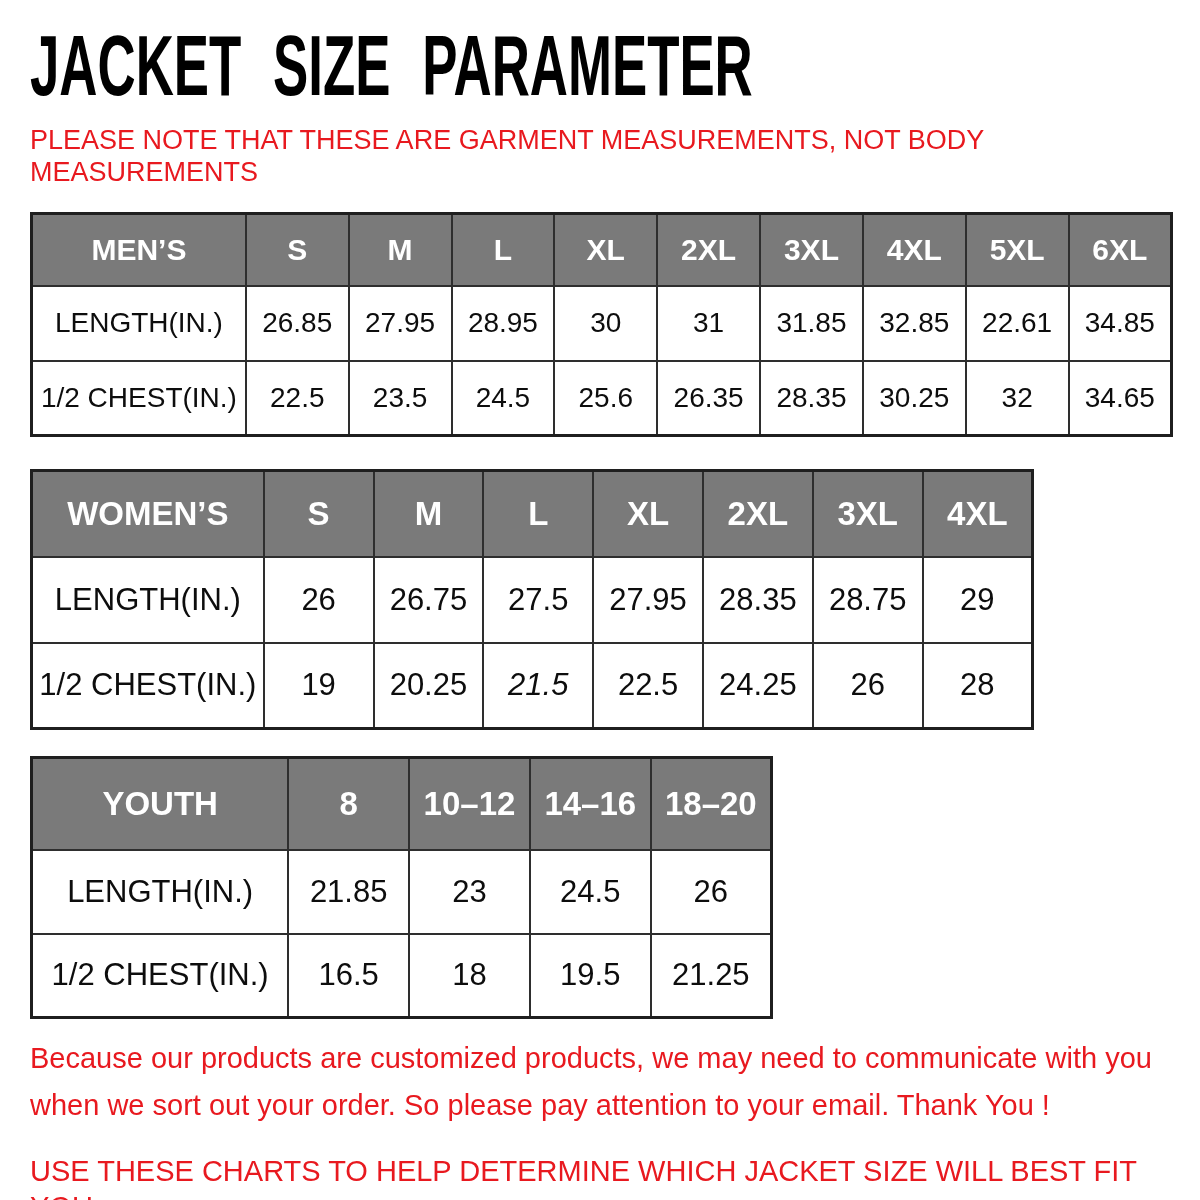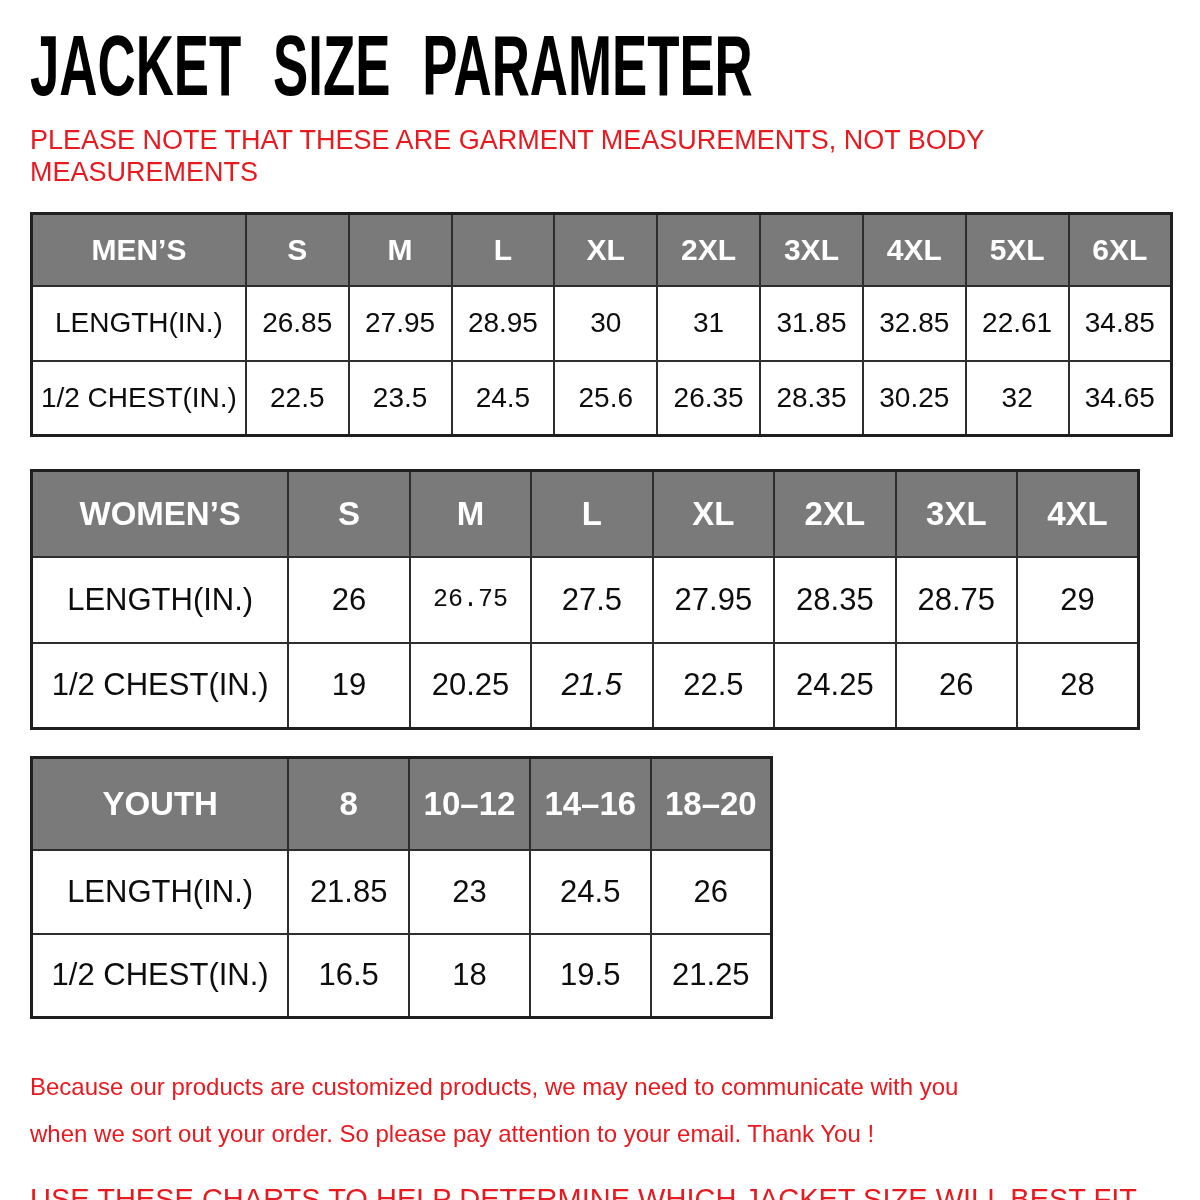--- a/index.html
+++ b/index.html
@@ -58,23 +58,23 @@
     color: var(--header-text, #ffffff);
     font-weight: 700;
   }
   table.size-table td { font-weight: 400; color: #0d0d0d; }
   .tbl-mens   { margin-top: 24px; }
   .tbl-womens { margin-top: 32px; }
   .tbl-youth  { margin-top: 26px; }
 
   
   .footer-paragraph {
-    margin-top: 44px;
+    margin-top: 16px;
     color: var(--accent-red, #e8191f);
-    font-size: 24px;
+    font-size: 29px;
     line-height: 47px;
     font-stretch: condensed;
   }
   .footer-final {
     margin-top: 24px;
     color: var(--accent-red, #e8191f);
     font-size: 29px;
     line-height: 36px;
     font-stretch: condensed;
   }
@@ -139,21 +139,21 @@
         <td style="height: 75px; font-size: 28px;">25.6</td>
         <td style="height: 75px; font-size: 28px;">26.35</td>
         <td style="height: 75px; font-size: 28px;">28.35</td>
         <td style="height: 75px; font-size: 28px;">30.25</td>
         <td style="height: 75px; font-size: 28px;">32</td>
         <td style="height: 75px; font-size: 28px;">34.65</td>
       </tr>
     </tbody>
   </table>
 
-<table class="size-table tbl-womens" style="width: 1110px;">
+<table class="size-table tbl-womens" style="width: 1004px;">
     <colgroup>
       <col style="width: 23.2%;">
       <col>
       <col>
       <col>
       <col>
       <col>
       <col>
       <col>
     </colgroup>
@@ -166,21 +166,21 @@
         <th style="height: 86px; font-size: 33px;">XL</th>
         <th style="height: 86px; font-size: 33px;">2XL</th>
         <th style="height: 86px; font-size: 33px;">3XL</th>
         <th style="height: 86px; font-size: 33px;">4XL</th>
       </tr>
     </thead>
     <tbody>
       <tr>
         <td style="height: 86px; font-size: 31px;">LENGTH(IN.)</td>
         <td style="height: 86px; font-size: 31px;">26</td>
-        <td style="height: 86px; font-size: 25px; font-family: Liberation Mono, monospace;">26.75</td>
+        <td style="height: 86px; font-size: 31px;">26.75</td>
         <td style="height: 86px; font-size: 31px;">27.5</td>
         <td style="height: 86px; font-size: 31px;">27.95</td>
         <td style="height: 86px; font-size: 31px;">28.35</td>
         <td style="height: 86px; font-size: 31px;">28.75</td>
         <td style="height: 86px; font-size: 31px;">29</td>
       </tr>
       <tr>
         <td style="height: 86px; font-size: 31px;">1/2 CHEST(IN.)</td>
         <td style="height: 86px; font-size: 31px;">19</td>
         <td style="height: 86px; font-size: 31px;">20.25</td>

